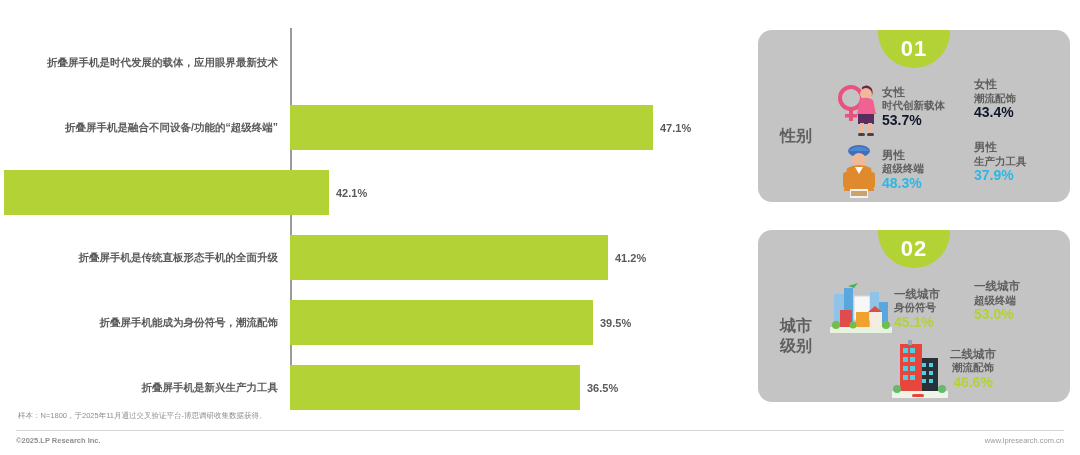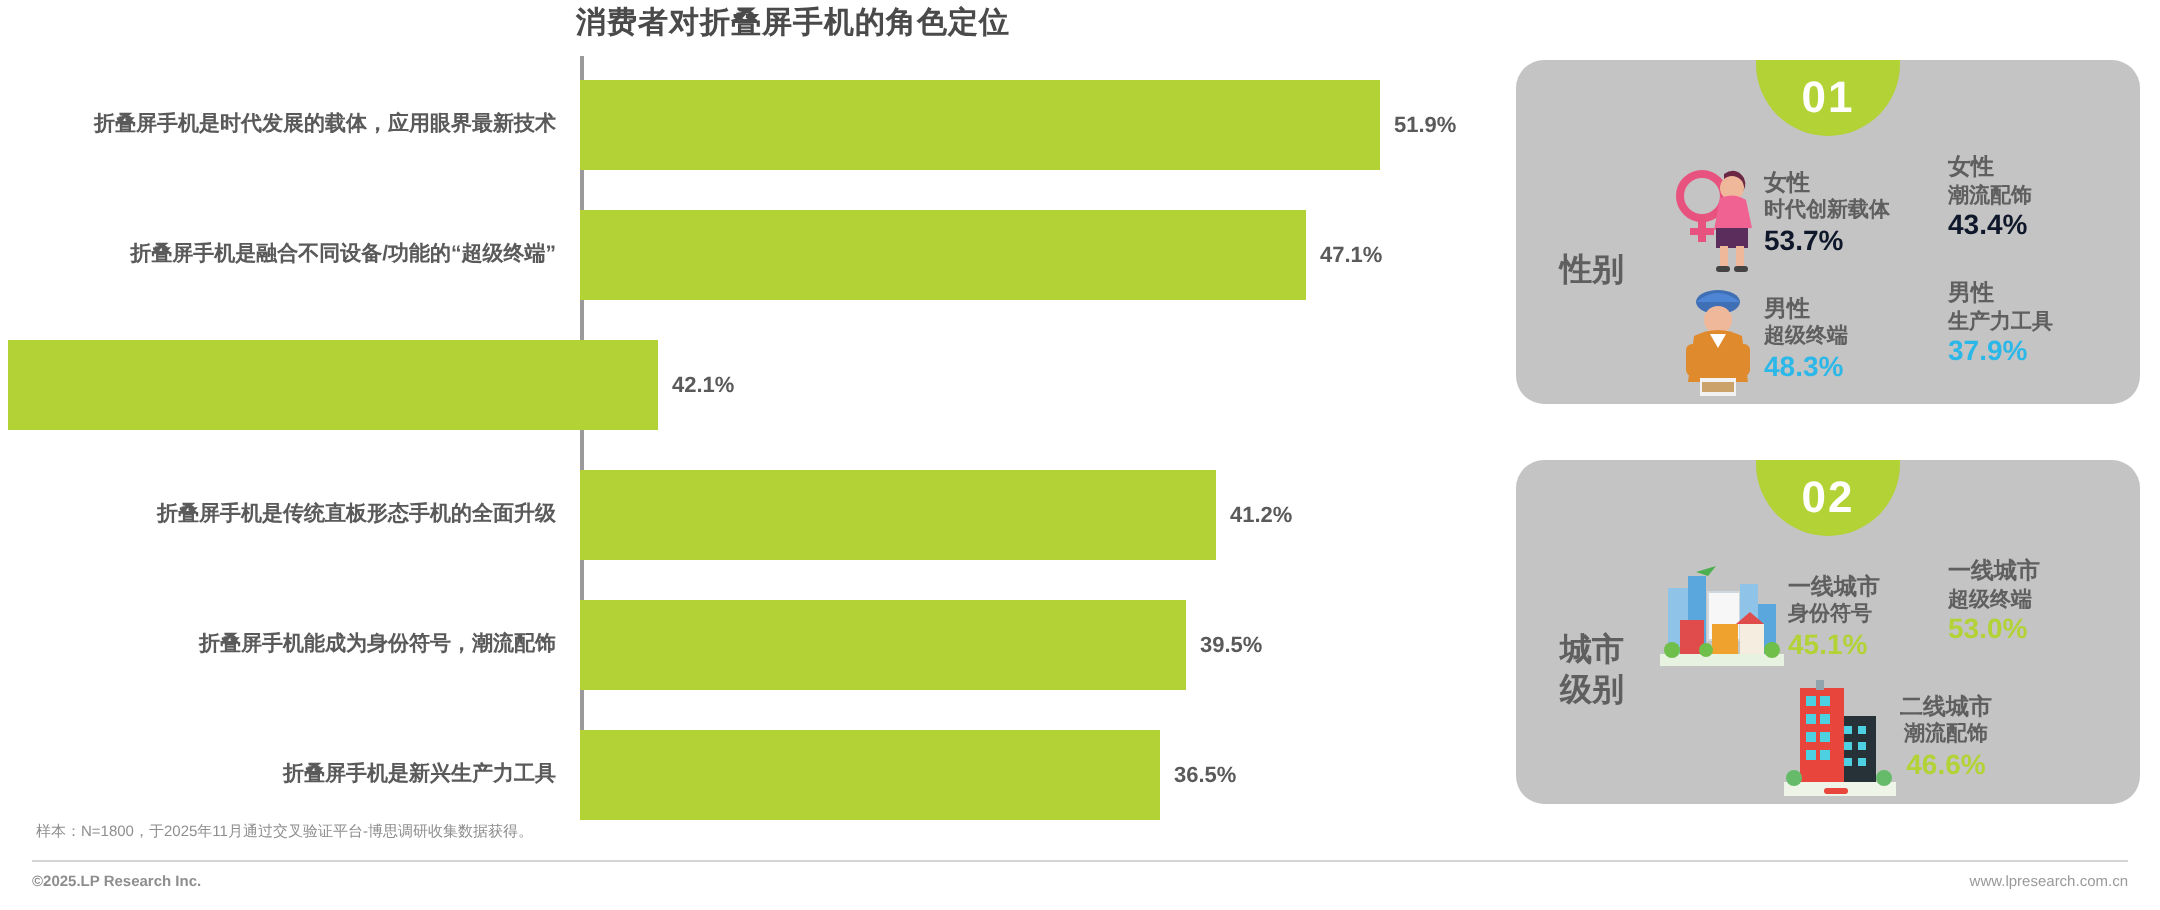--- a/index.html
+++ b/index.html
@@ -108,32 +108,27 @@
   
   .icon-svg { display: block; width: 100%; height: 100%; }
 </style>
 </head>
 <body>
 
 <div class="page">
 
   <div class="chart-panel">
 
-    <div class="chart-title">消费者对折叠屏手机的角色定位</div>
 
     <div class="axis-line"></div>
 
     <div class="rows">
 
       <div class="row">
         <div class="row-label">折叠屏手机是时代发展的载体，应用眼界最新技术</div>
-        <div class="bar-area">
-          <div class="bar" style="width:400px"></div>
-          <div class="bar-value">51.9%</div>
-        </div>
       </div>
 
       <div class="row">
         <div class="row-label">折叠屏手机是融合不同设备/功能的“超级终端”</div>
         <div class="bar-area">
           <div class="bar" style="width:363px"></div>
           <div class="bar-value">47.1%</div>
         </div>
       </div>
 

